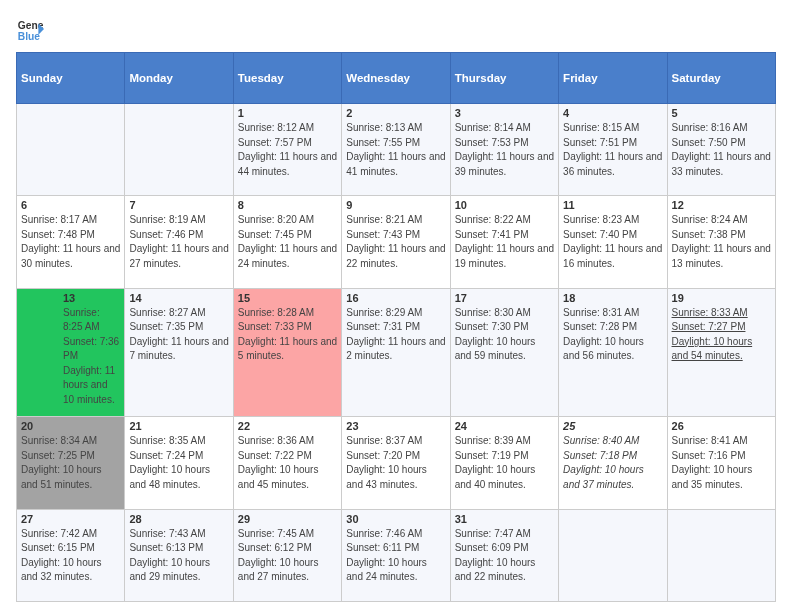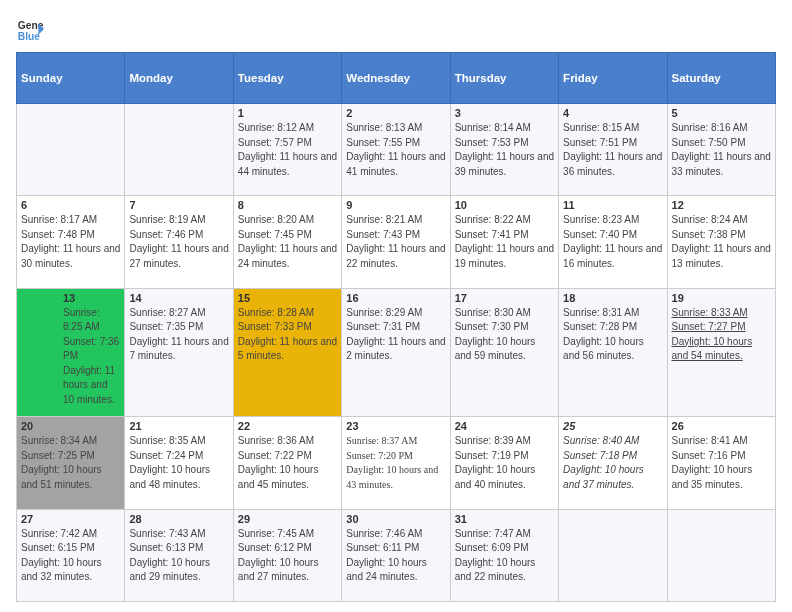--- a/index.html
+++ b/index.html
@@ -207,21 +207,21 @@
             <div class="day-info" style="white-space: pre-line;">Sunrise: 8:25 AM
 Sunset: 7:36 PM
 Daylight: 11 hours and 10 minutes.</div>
           </td>
           <td style="background: rgb(245, 247, 252);">
             <span class="day-num">14</span>
             <div class="day-info" style="white-space: pre-line;">Sunrise: 8:27 AM
 Sunset: 7:35 PM
 Daylight: 11 hours and 7 minutes.</div>
           </td>
-          <td style="background: #eab308;">
+          <td style="background: #fca5a5;">
             <span class="day-num">15</span>
             <div class="day-info" style="white-space: pre-line;">Sunrise: 8:28 AM
 Sunset: 7:33 PM
 Daylight: 11 hours and 5 minutes.</div>
           </td>
           <td style="background: rgb(245, 247, 252);">
             <span class="day-num">16</span>
             <div class="day-info" style="white-space: pre-line;">Sunrise: 8:29 AM
 Sunset: 7:31 PM
 Daylight: 11 hours and 2 minutes.</div>
@@ -259,21 +259,21 @@
 Daylight: 10 hours and 48 minutes.</div>
           </td>
           <td style="background: rgb(255, 255, 255);">
             <span class="day-num">22</span>
             <div class="day-info" style="white-space: pre-line;">Sunrise: 8:36 AM
 Sunset: 7:22 PM
 Daylight: 10 hours and 45 minutes.</div>
           </td>
           <td style="background: rgb(255, 255, 255);">
             <span class="day-num">23</span>
-            <div class="day-info" style="white-space: pre-line; font-family: Liberation Serif, serif;">Sunrise: 8:37 AM
+            <div class="day-info" style="white-space: pre-line;">Sunrise: 8:37 AM
 Sunset: 7:20 PM
 Daylight: 10 hours and 43 minutes.</div>
           </td>
           <td style="background: rgb(255, 255, 255);">
             <span class="day-num">24</span>
             <div class="day-info" style="white-space: pre-line;">Sunrise: 8:39 AM
 Sunset: 7:19 PM
 Daylight: 10 hours and 40 minutes.</div>
           </td>
           <td style="background: rgb(255, 255, 255); font-style: italic;">

